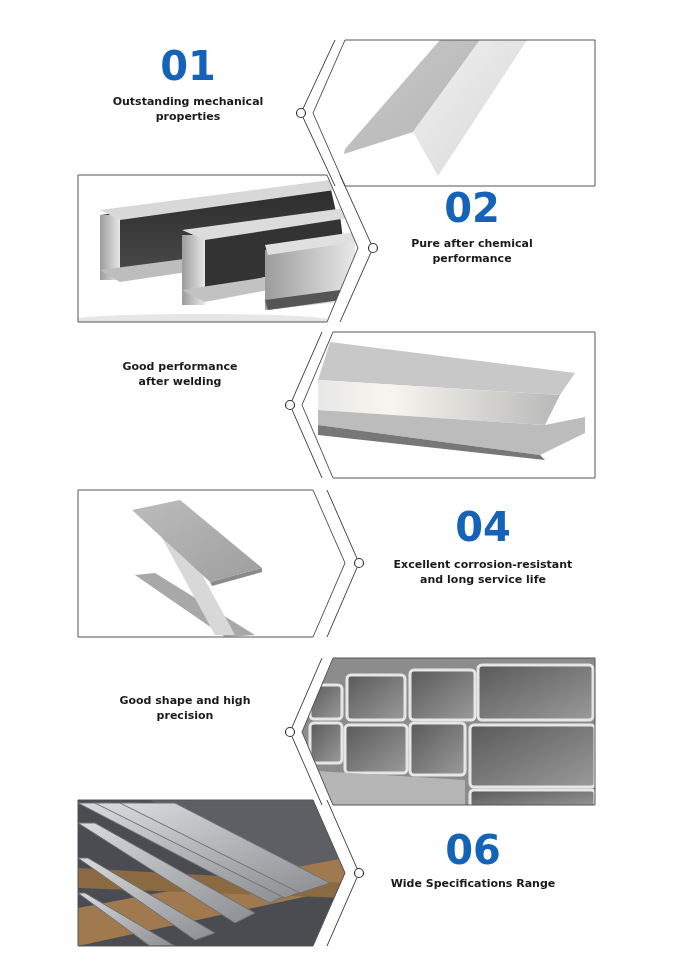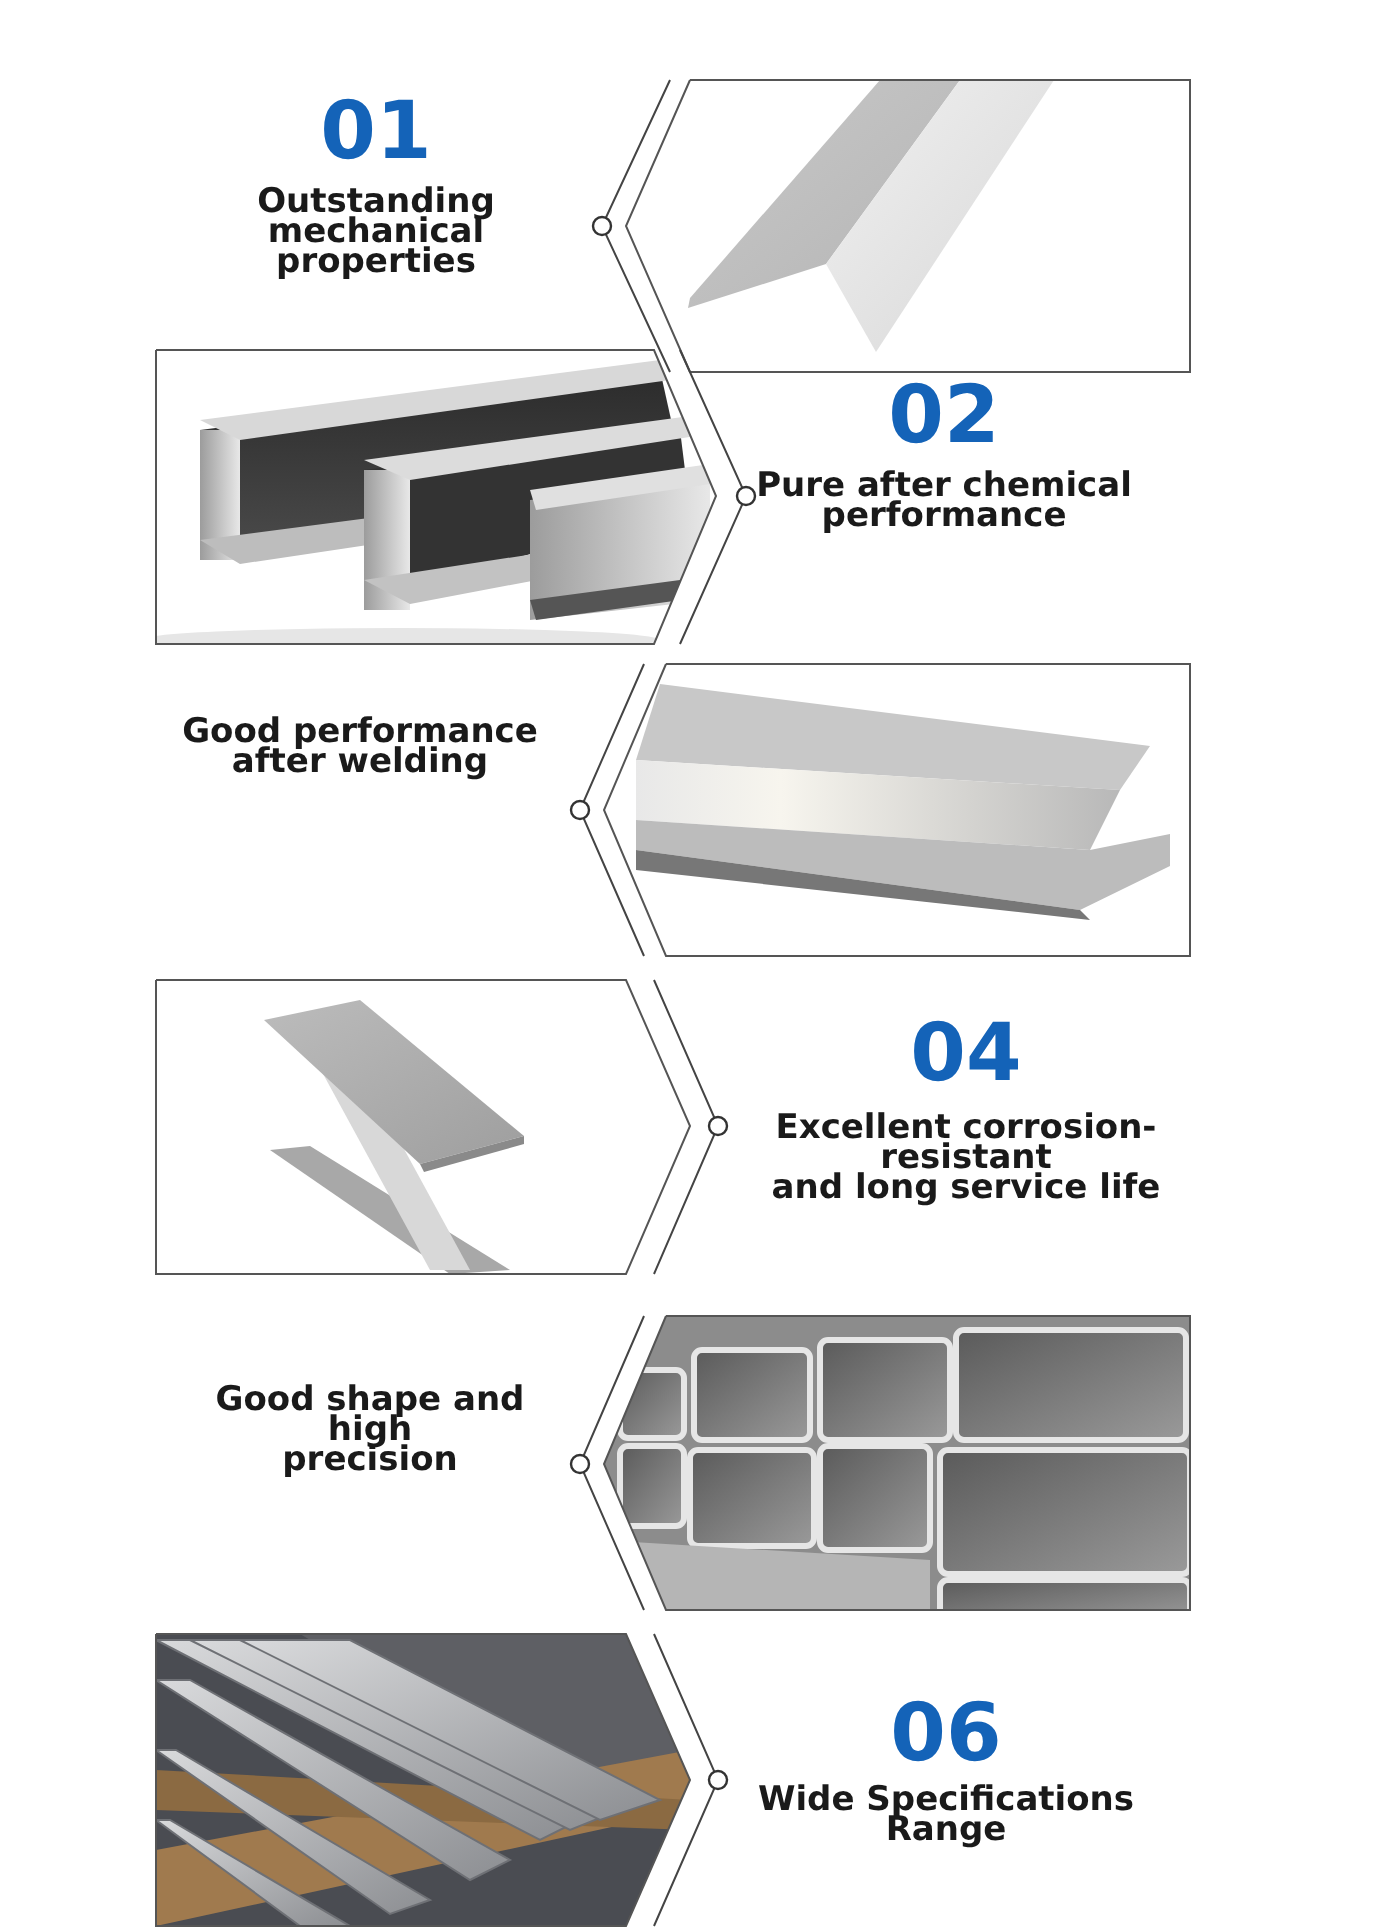--- a/index.html
+++ b/index.html
@@ -1,21 +1,21 @@
 <!DOCTYPE html>
 <html><head>
 <meta charset="utf-8">
 <style>
   html, body { margin:0; padding:0; background:#ffffff; }
   body { width:700px; height:966px; position:relative; overflow:hidden;
          font-family:"DejaVu Sans","Liberation Sans",sans-serif; }
   .row { position:absolute; left:0; width:700px; }
   .txt { position:absolute; text-align:center; }
   .num { color:#1463b8; font-weight:bold; font-size:40px; line-height:44px; letter-spacing:0px; }
-  .cap { color:#1a1a1a; font-weight:bold; font-size:17px; line-height:15px; margin-top:6px; }
+  .cap { color:#1a1a1a; font-weight:bold; font-size:11px; line-height:15px; margin-top:6px; }
   svg.frame { position:absolute; left:0; top:0; overflow:visible; }
 </style>
 </head>
 <body>
 
 <div class="row" style="top:0;height:170px;margin-top:24px;">
   <div class="txt" style="left:88px;width:200px;top:20px;">
     <div class="num">01</div>
     <div class="cap">
       <span>Outstanding mechanical</span><br>
@@ -186,21 +186,21 @@
         <rect x="470" y="145" width="125" height="20" rx="4"></rect>
       </g>
       <polygon points="300,125 465,135 465,165 300,165" fill="#b5b5b5"></polygon>
     </g>
     <polyline points="333,13 595,13 595,160 333,160 302,87 333,13" fill="none" stroke="#555" stroke-width="1"></polyline>
     <polyline points="322,13 290,87 322,160" fill="none" stroke="#444" stroke-width="1"></polyline>
     <circle cx="290" cy="87" r="4.5" fill="#fff" stroke="#333" stroke-width="1.2"></circle>
   </svg>
 </div>
 
-<div class="row" style="top:815px;height:151px;">
+<div class="row" style="top:798px;height:151px;">
   <svg class="frame" width="700" height="151">
     <defs>
       <clipPath id="c6">
           <polygon points="78,2 313,2 345,75 313,148 78,148"></polygon>
         </clipPath>
       <linearGradient id="g6a" x1="0" y1="0" x2="1" y2="1">
           <stop offset="0" stop-color="#d9dadc"></stop>
           <stop offset="1" stop-color="#8c8e92"></stop>
         </linearGradient>
     </defs>

